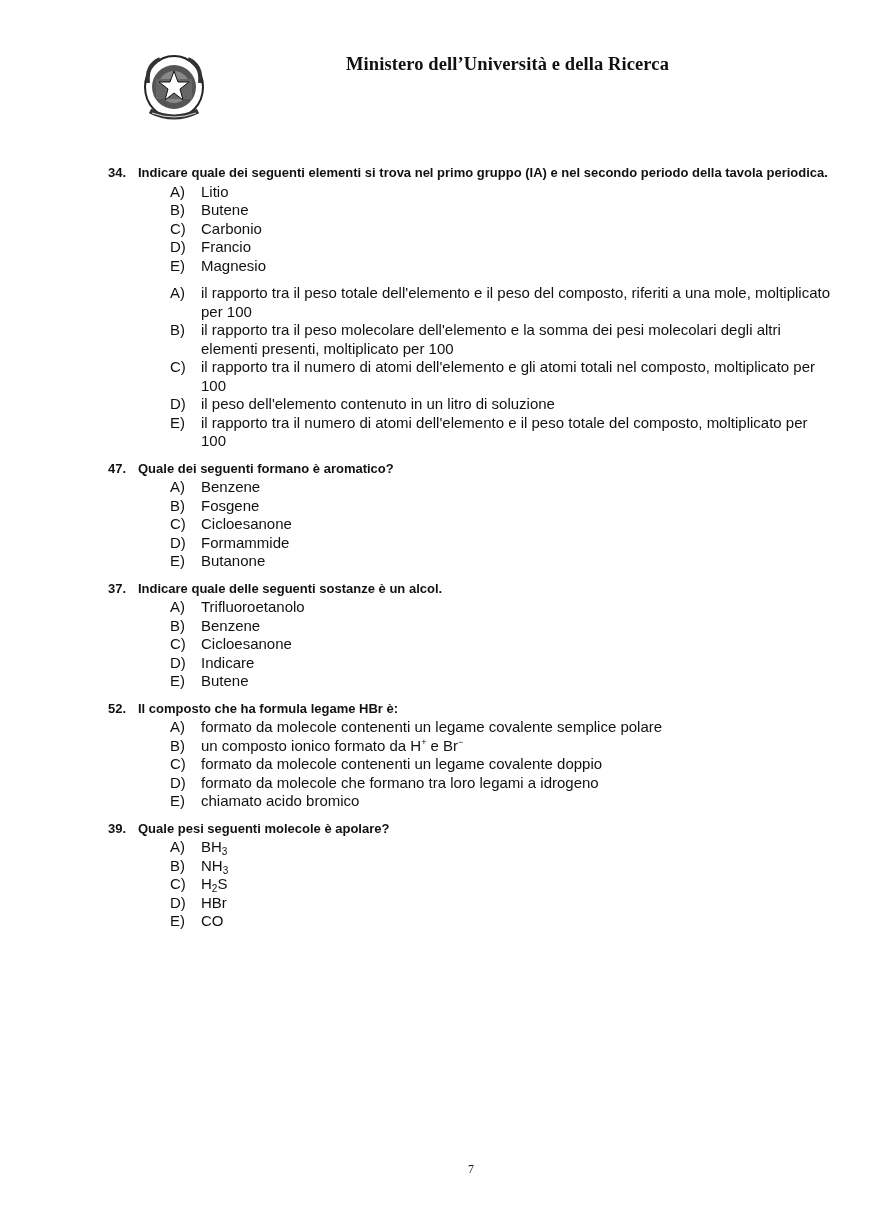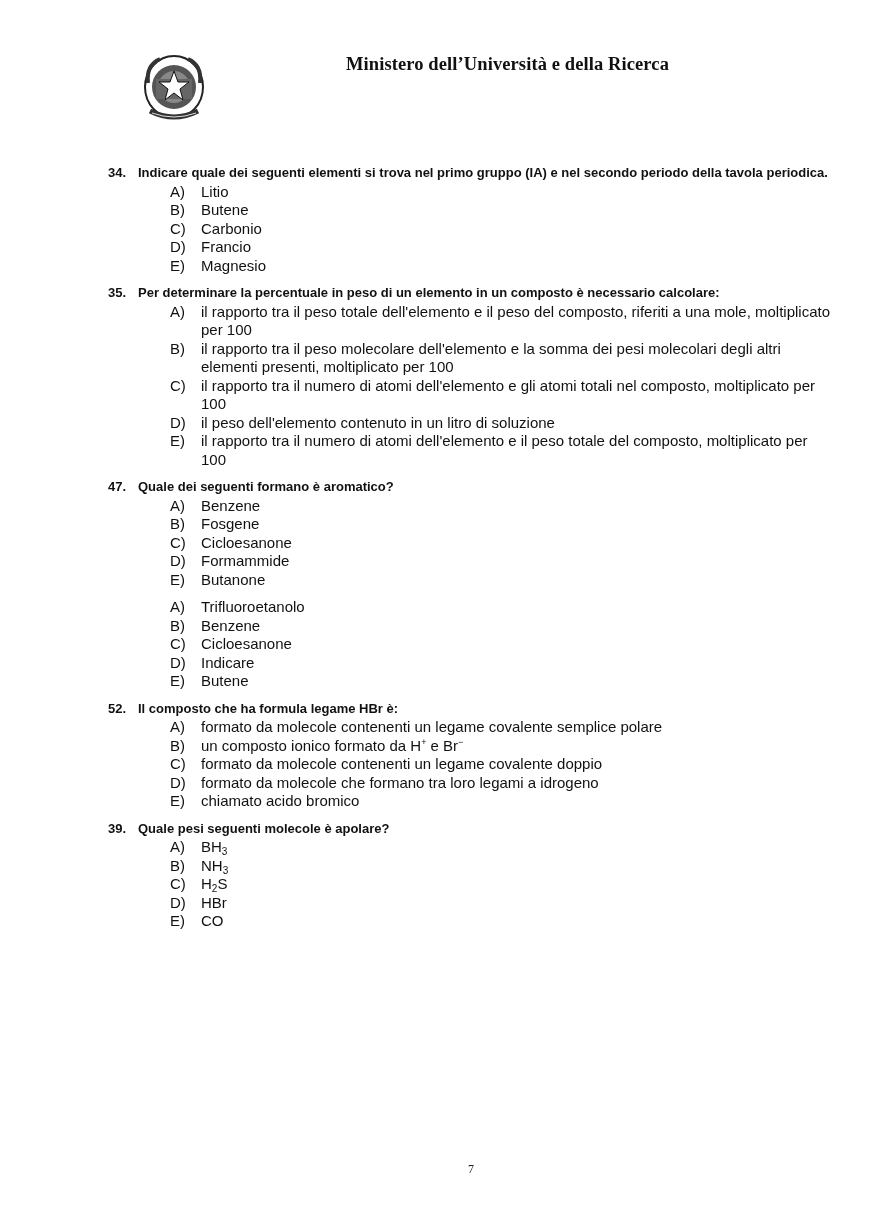--- a/index.html
+++ b/index.html
@@ -79,24 +79,20 @@
             <span class="opt-text">Francio</span>
           </div>
         <div class="option">
             <span class="opt-letter">E)</span>
             <span class="opt-text">Magnesio</span>
           </div>
       </div>
     </div>
 
     <div class="question">
-      <div class="q-head">
-        <span class="q-num">35.</span>
-        <span class="q-text">Per determinare la percentuale in peso di un elemento in un composto è necessario calcolare:</span>
-      </div>
       <div class="options">
         <div class="option">
             <span class="opt-letter">A)</span>
             <span class="opt-text">il rapporto tra il peso totale dell'elemento e il peso del composto, riferiti a una mole, moltiplicato per 100</span>
           </div>
         <div class="option">
             <span class="opt-letter">B)</span>
             <span class="opt-text">il rapporto tra il peso molecolare dell'elemento e la somma dei pesi molecolari degli altri elementi presenti, moltiplicato per 100</span>
           </div>
         <div class="option">
@@ -137,20 +133,24 @@
             <span class="opt-text">Formammide</span>
           </div>
         <div class="option">
             <span class="opt-letter">E)</span>
             <span class="opt-text">Butanone</span>
           </div>
       </div>
     </div>
 
     <div class="question">
+      <div class="q-head">
+        <span class="q-num">37.</span>
+        <span class="q-text">Indicare quale delle seguenti sostanze è un alcol.</span>
+      </div>
       <div class="options">
         <div class="option">
             <span class="opt-letter">A)</span>
             <span class="opt-text">Trifluoroetanolo</span>
           </div>
         <div class="option">
             <span class="opt-letter">B)</span>
             <span class="opt-text">Benzene</span>
           </div>
         <div class="option">

